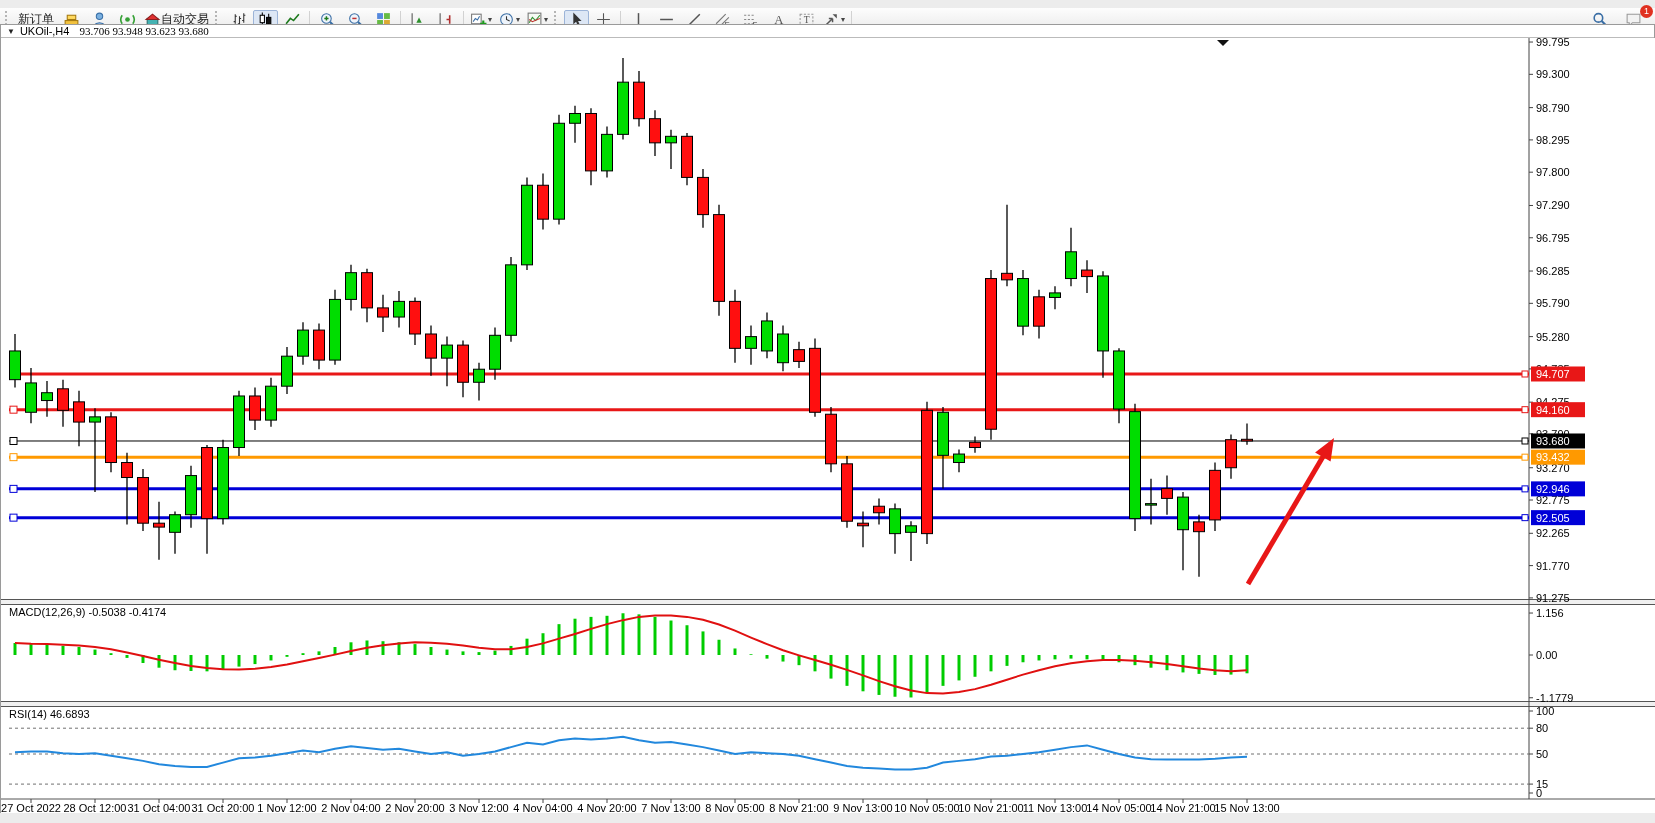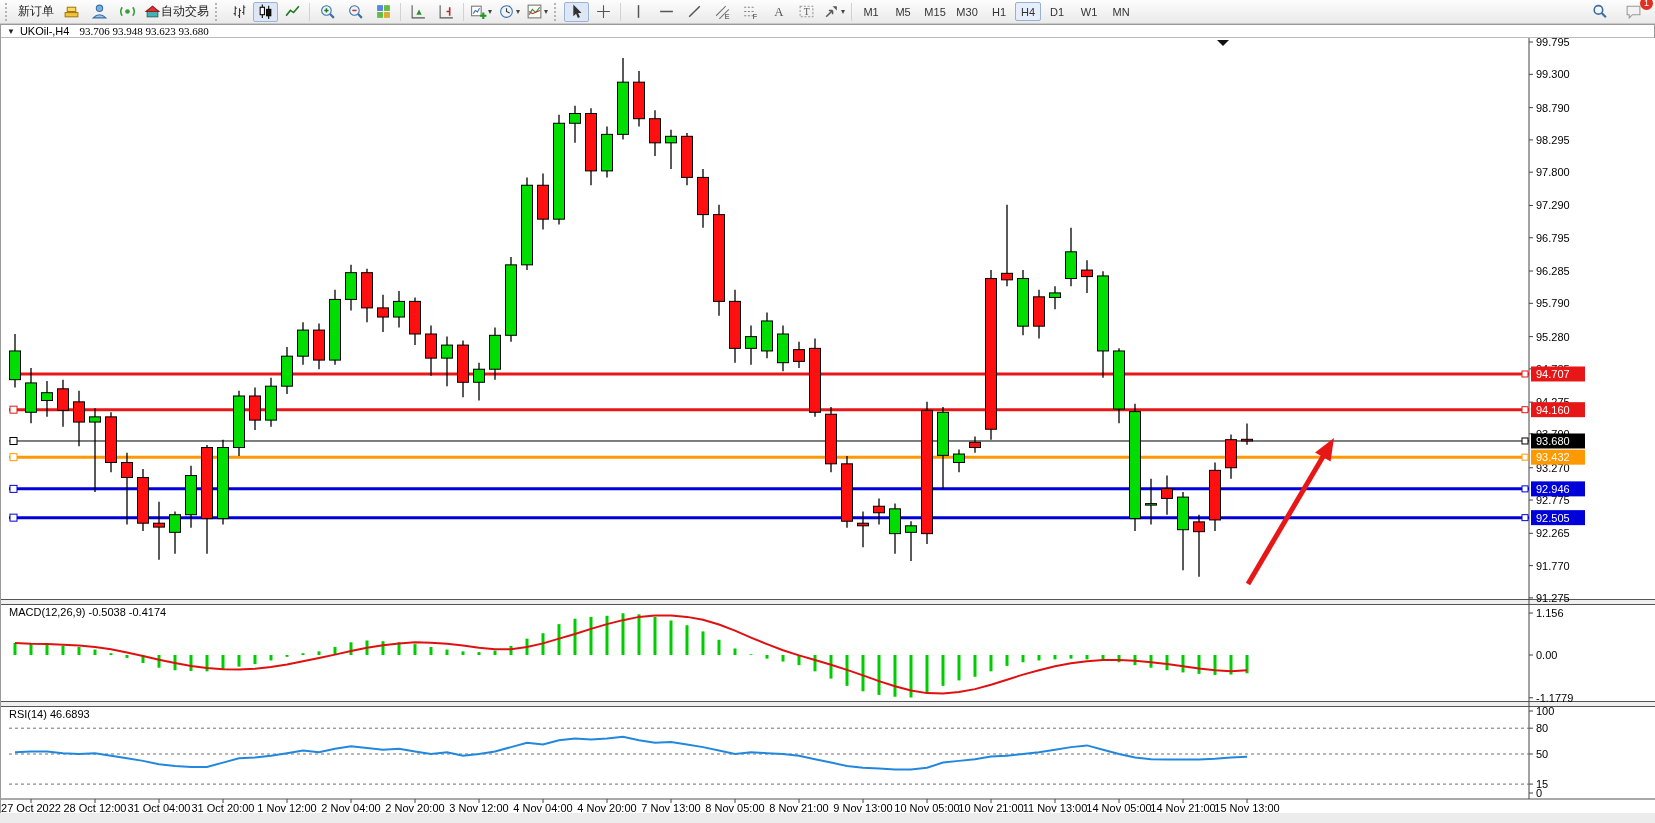--- a/index.html
+++ b/index.html
@@ -1,18 +1,18 @@
 <!DOCTYPE html>
 <html><head>
 <meta charset="utf-8">
 <style>
   html,body{margin:0;padding:0;background:#ececec;width:1655px;height:823px;overflow:hidden;
     font-family:"Liberation Sans","DejaVu Sans",sans-serif;}
   
-  .toolbar{position:absolute;left:0;top:0;width:1655px;height:24px;
+  .toolbar{position:absolute;left:0;top:8px;width:1655px;height:24px;
     background:linear-gradient(#fdfdfd,#eaeaea);border-bottom:1px solid #c9c9c9;
     display:flex;align-items:center;padding-left:2px;box-sizing:border-box;white-space:nowrap;}
   .grip{width:5px;height:18px;margin:0 3px;border-left:2px dotted #b5b5b5;}
   .sep{width:1px;height:18px;background:#d2d2d2;margin:0 3px;}
   .tbtn{height:20px;min-width:22px;display:inline-flex;align-items:center;justify-content:center;
     border-radius:2px;padding:0 3px;color:#222;font-size:12px;cursor:default;}
   .tbtn.pressed{background:#dde7f5;border:1px solid #9cb4d8;box-sizing:border-box;}
   .tbtn svg{width:17px;height:17px;display:block;}
   .caret{font-size:8px;color:#444;margin-left:1px;}
   .tf{font-size:11px;color:#333;min-width:26px;height:19px;}
@@ -192,21 +192,20 @@
       </svg>
     </span>
   <span class="tbtn">
       <svg viewBox="0 0 16 16">
     <path d="M3,13 L9,7 M9,7 L9,10.5 M9,7 L5.5,7" stroke="#555" stroke-width="1.4" fill="none"></path>
     <path d="M9,3 l4,0 l0,4 z" fill="#555"></path>
       </svg>
     <span class="caret">▾</span>
     </span>
   <div class="sep"></div>
-  <span id="tf-buttons"><span class="tbtn tf">M1</span><span class="tbtn tf">M5</span><span class="tbtn tf">M15</span><span class="tbtn tf">M30</span><span class="tbtn tf">H1</span><span class="tbtn tf active">H4</span><span class="tbtn tf">D1</span><span class="tbtn tf">W1</span><span class="tbtn tf">MN</span></span>
   <div class="right-tools">
     <span class="tbtn">
         <svg viewBox="0 0 16 16">
       <circle cx="7" cy="6.5" r="4" fill="none" stroke="#3a6ea5" stroke-width="1.5"></circle>
       <path d="M10,9.5 L14,13.5" stroke="#3a6ea5" stroke-width="2"></path>
         </svg>
       </span>
     <span class="tbtn" style="position:relative;margin-left:6px;">
       <svg viewBox="0 0 16 16">
         <path d="M2,3 H14 V11 H7 L4,14 V11 H2 Z" fill="#f2f2f2" stroke="#999"></path>

